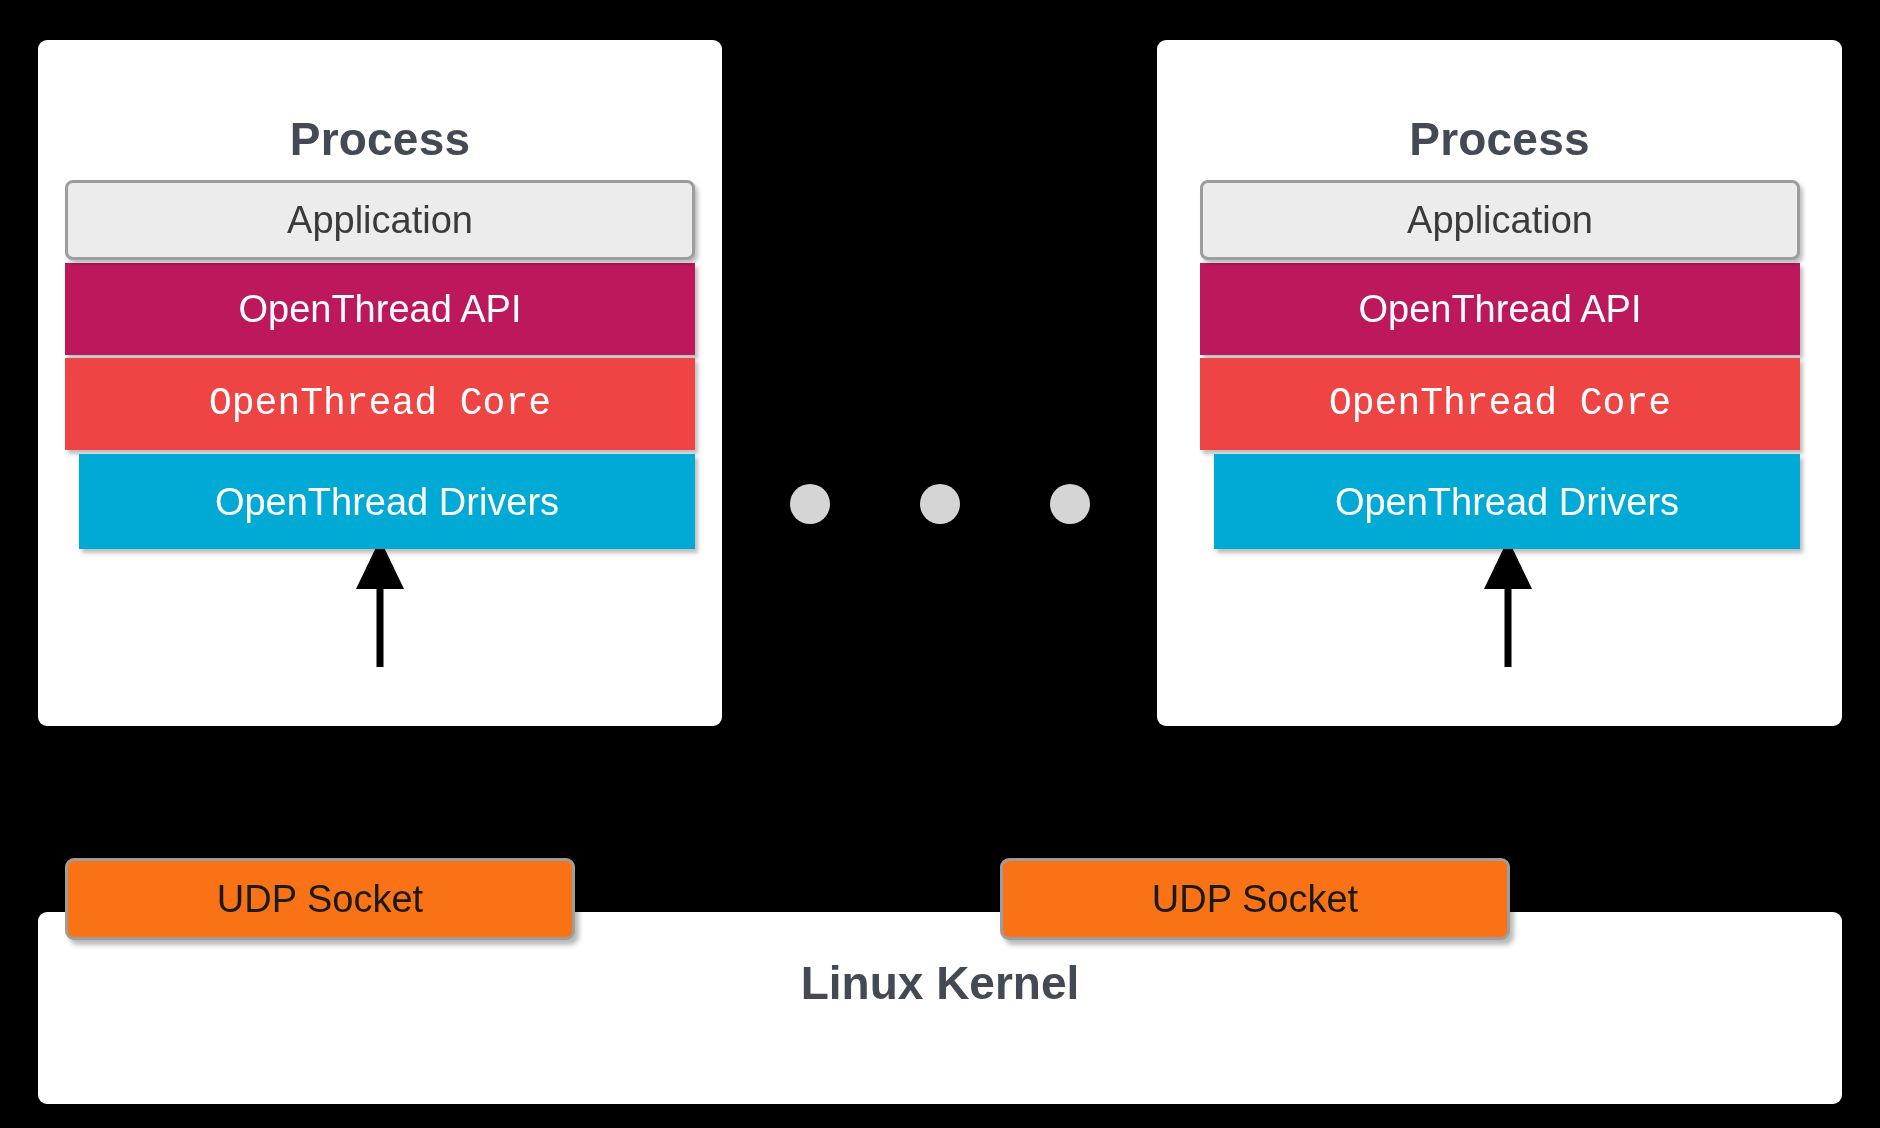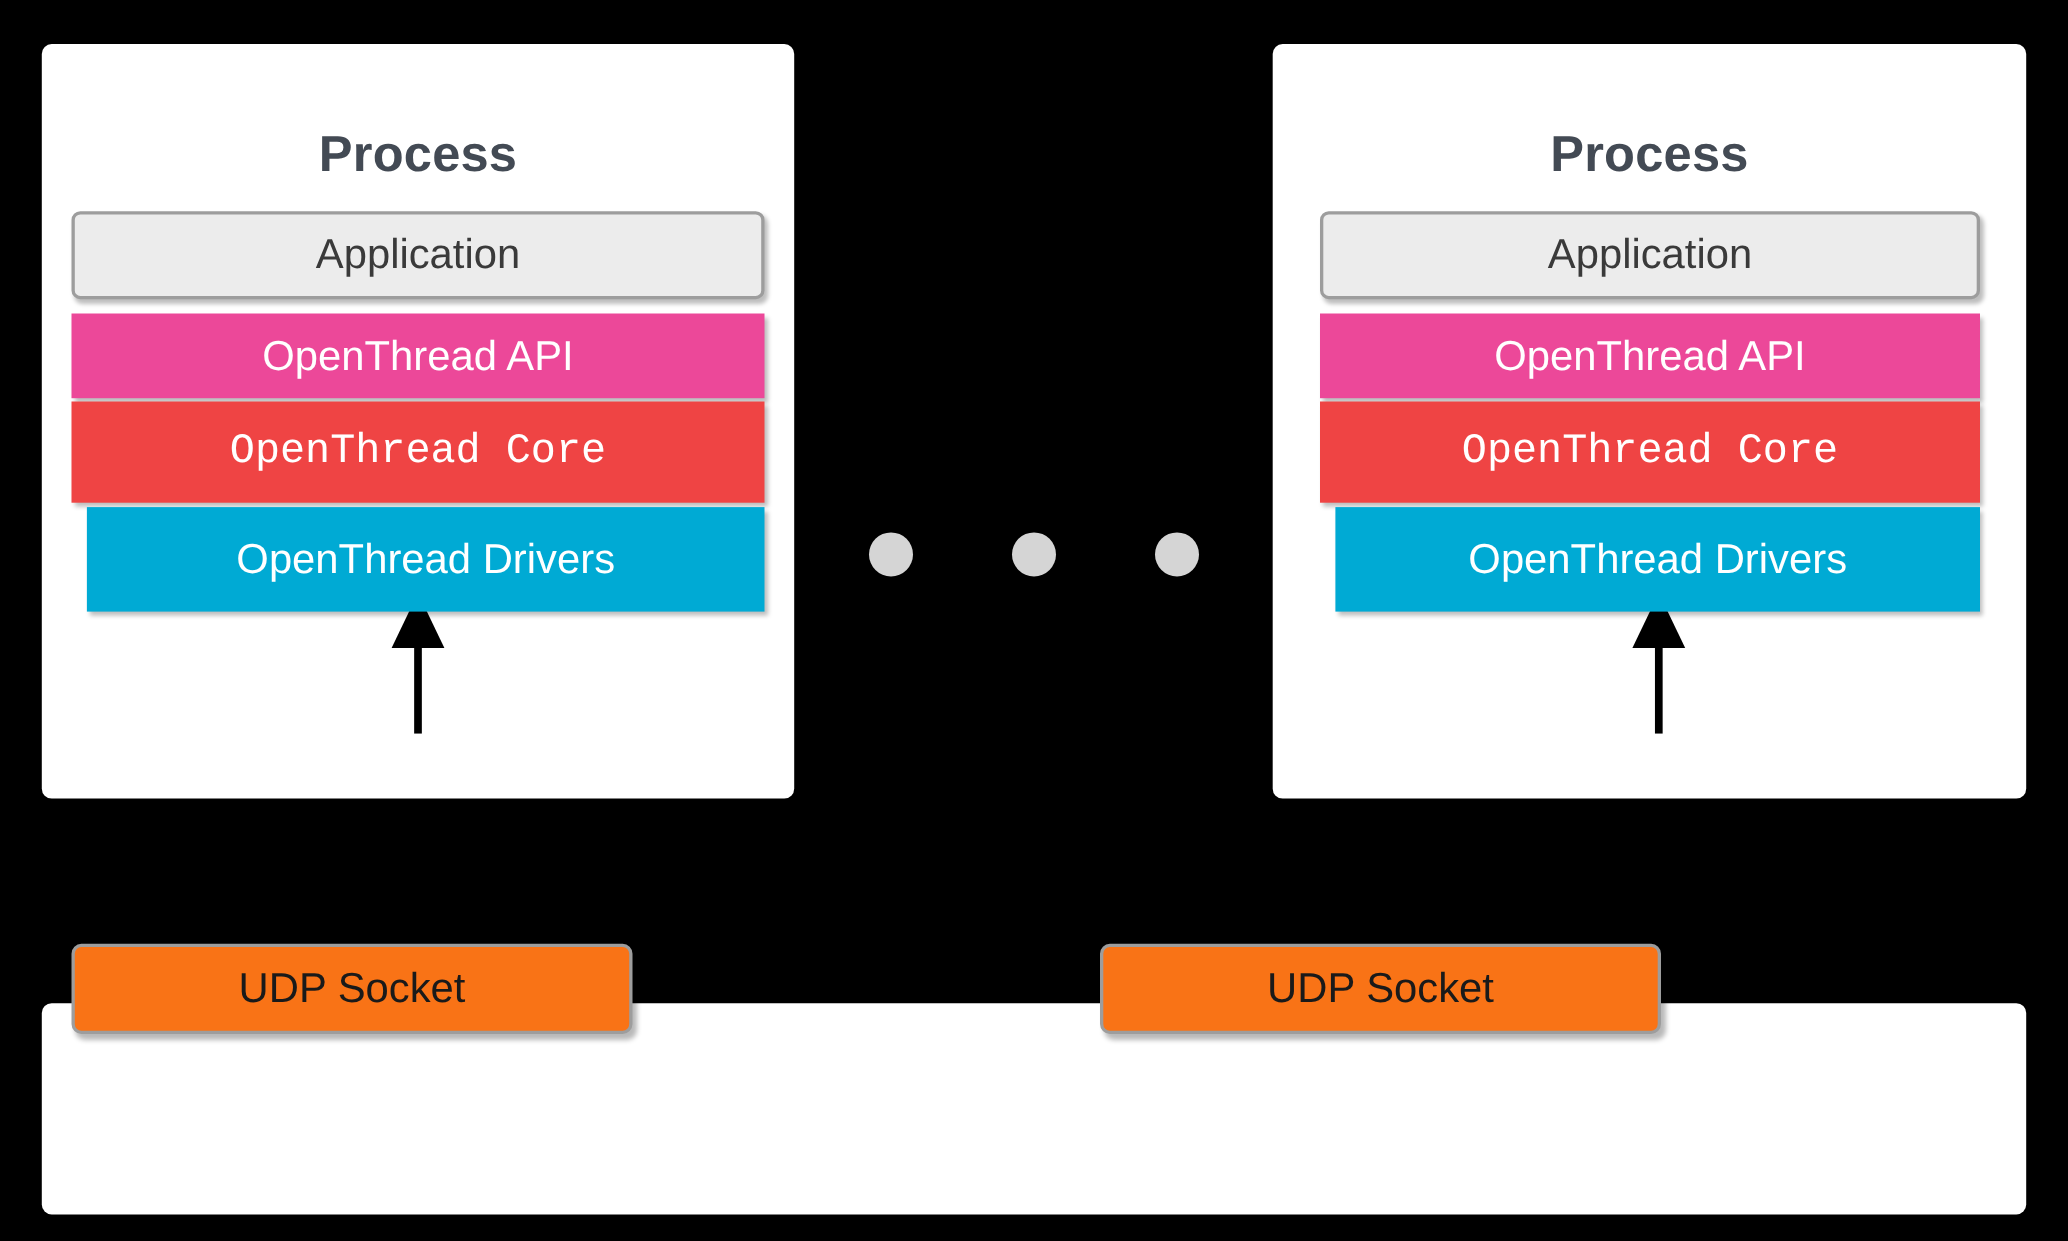--- a/index.html
+++ b/index.html
@@ -43,21 +43,21 @@
     font-weight: bold;
     color: #434a54;
     letter-spacing: 0.2px;
     line-height: 1.0;
   }
 
   
   .layer-stack {
     position: absolute;
     left: 27px;
-    top: 152px;
+    top: 140px;
     width: 630px;
   }
   .process-panel.right .layer-stack { left: 43px; width: 600px; }
 
   .layer {
     position: relative;
     box-sizing: border-box;
     text-align: center;
     font-size: 38px;
     line-height: 1.0;
@@ -69,23 +69,23 @@
   .layer.application {
     height: 80px;
     background: #ececec;
     border: 3px solid #9d9d9d;
     border-radius: 8px;
     color: #3a3a3a;
     box-shadow: 3px 4px 4px rgba(0,0,0,0.26);
     z-index: 3;
   }
   .layer.api {
-    height: 77px;
-    margin-top: 13px;
-    background: #ec4899;
+    height: 92px;
+    margin-top: 3px;
+    background: #be185d;
     color: #ffffff;
     box-shadow: 3px 4px 4px rgba(0,0,0,0.26);
     z-index: 2;
   }
   .layer.core {
     height: 92px;
     margin-top: 3px;
     background: #ef4444;
     color: #ffffff;
     box-shadow: 3px 4px 4px rgba(0,0,0,0.26);
@@ -207,19 +207,20 @@
     <line x1="30" y1="140" x2="30" y2="58" stroke="#000000" stroke-width="7"></line>
     <polygon points="30,12 54,62 6,62" fill="#000000"></polygon>
   </svg>
 
   <svg class="arrow right-arrow" viewBox="0 0 60 140">
     <line x1="30" y1="140" x2="30" y2="58" stroke="#000000" stroke-width="7"></line>
     <polygon points="30,12 54,62 6,62" fill="#000000"></polygon>
   </svg>
 
   <div class="kernel-panel">
+    <div class="kernel-title">Linux Kernel</div>
 
     <div class="udp-socket sock-left">UDP Socket</div>
 
     <div class="udp-socket sock-right">UDP Socket</div>
   </div>
 
 </div>
 
 </body></html>

